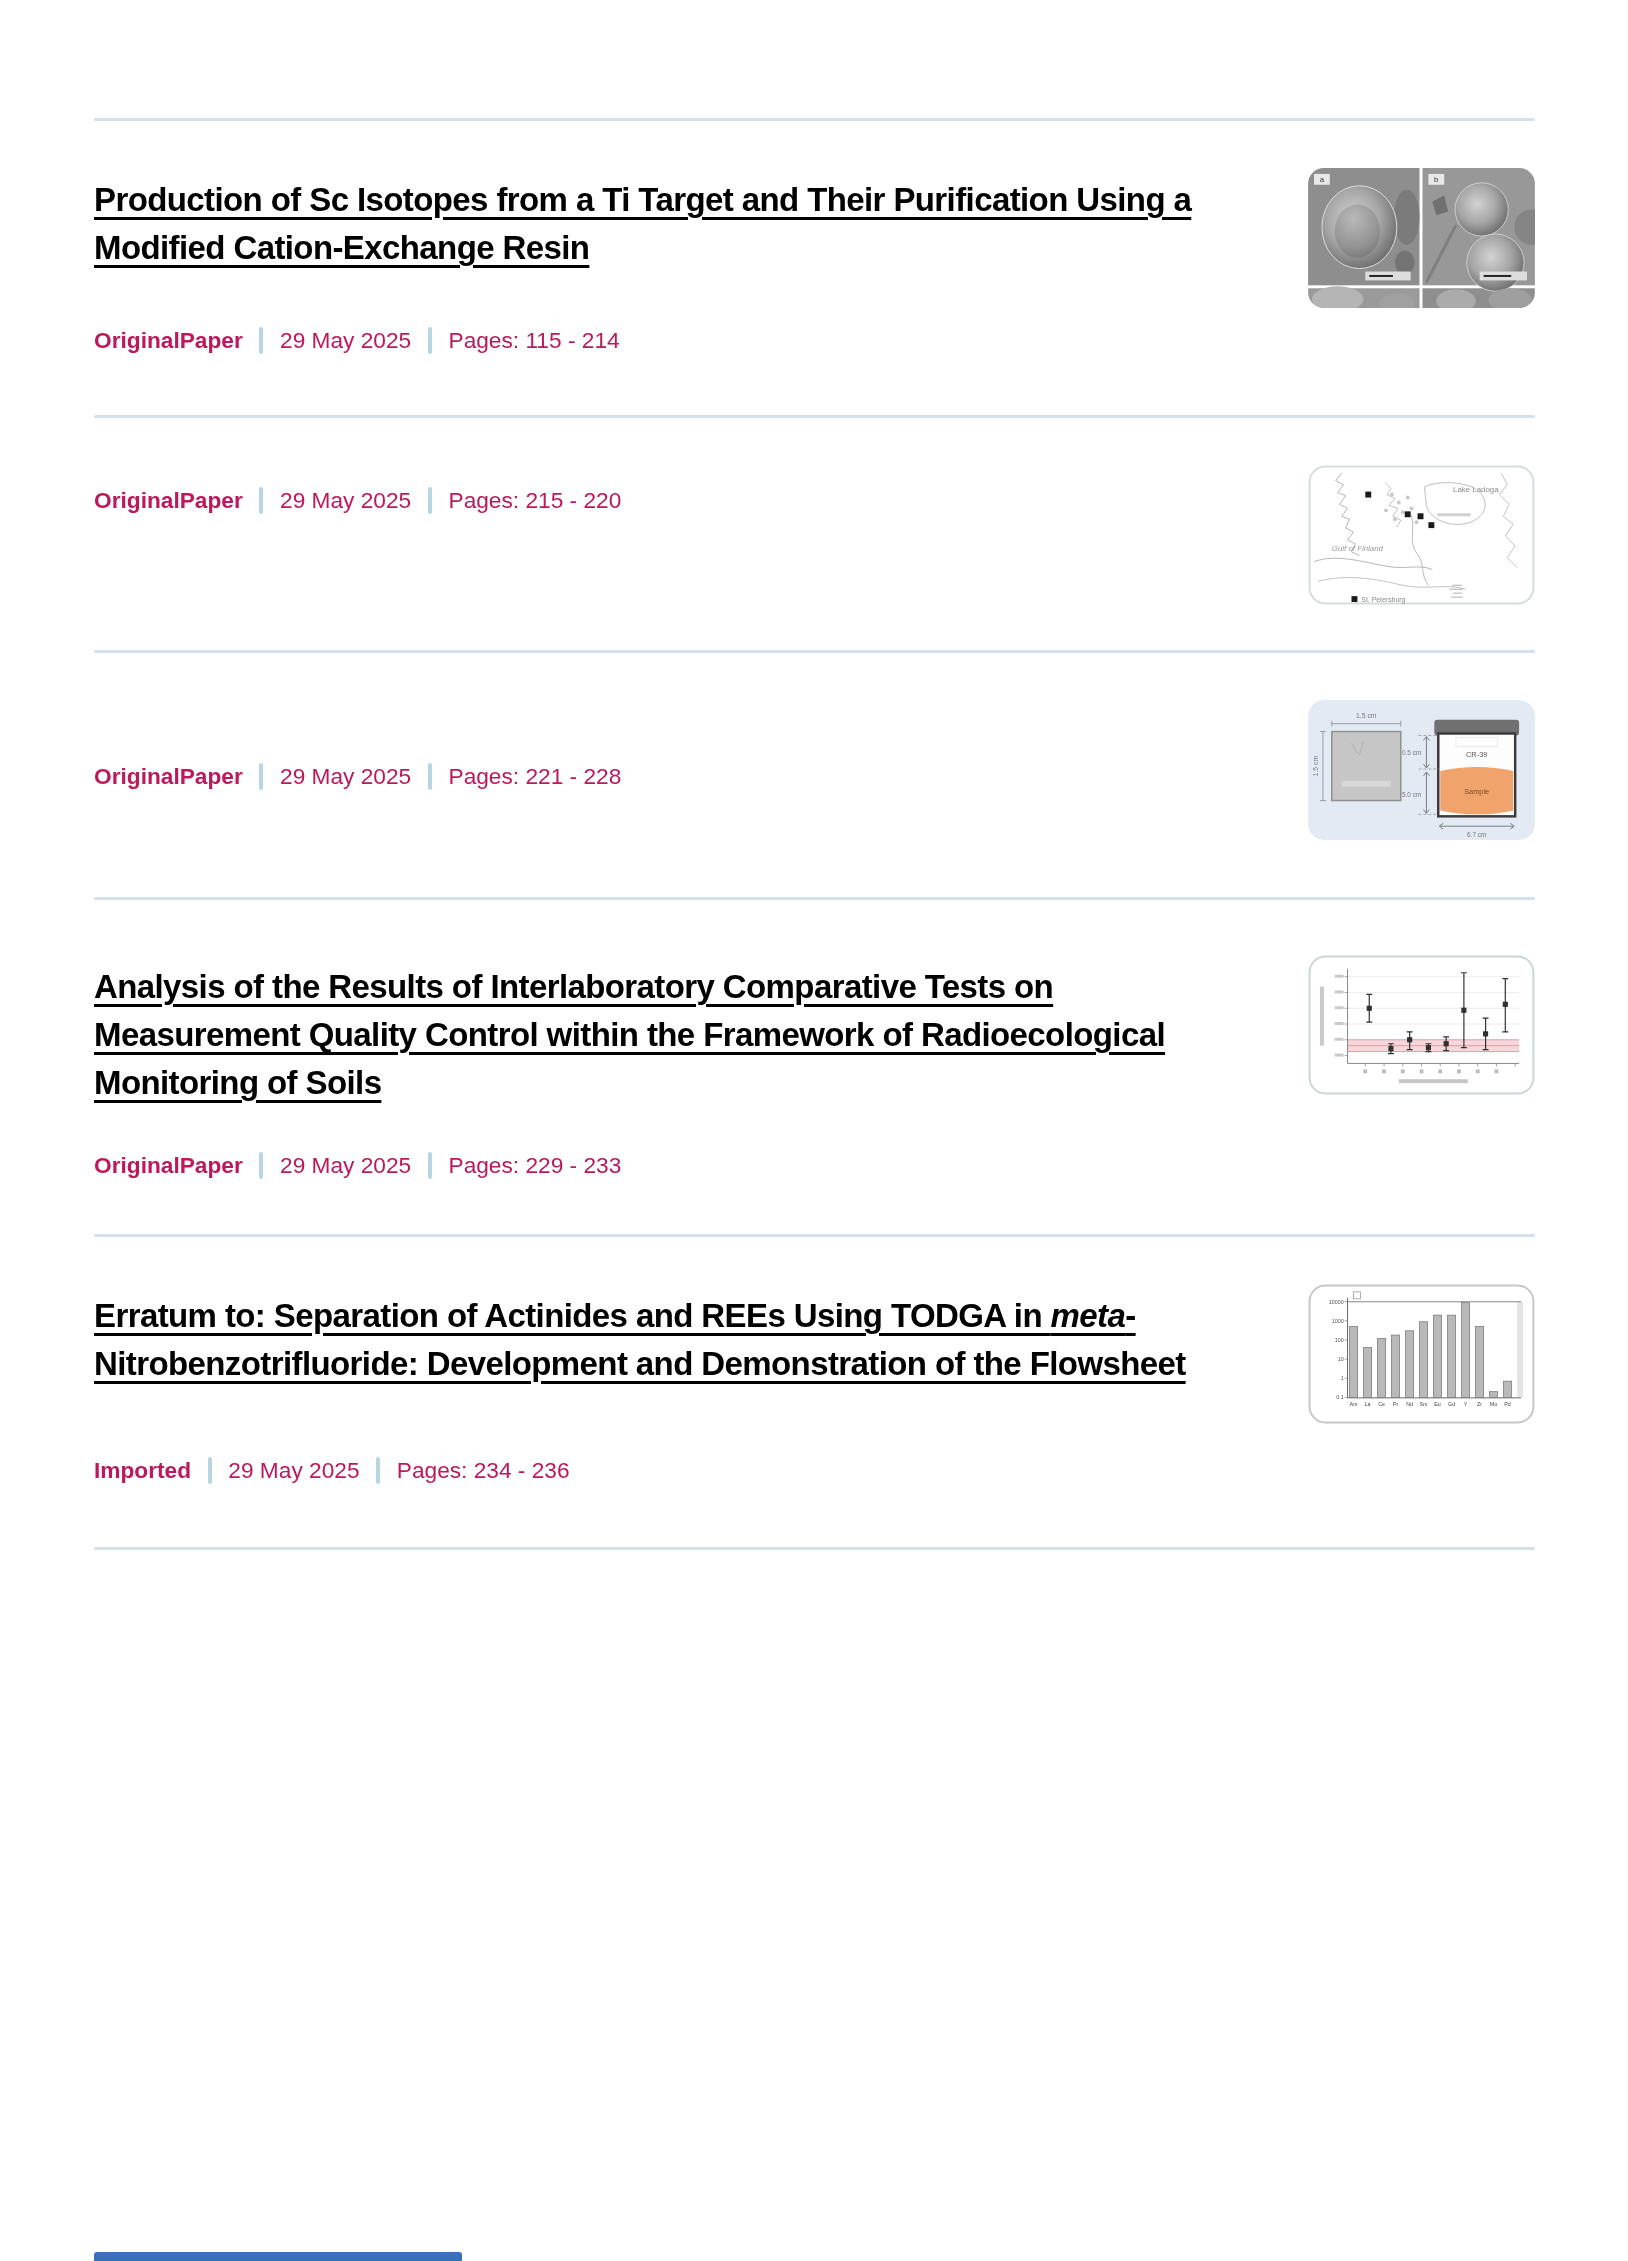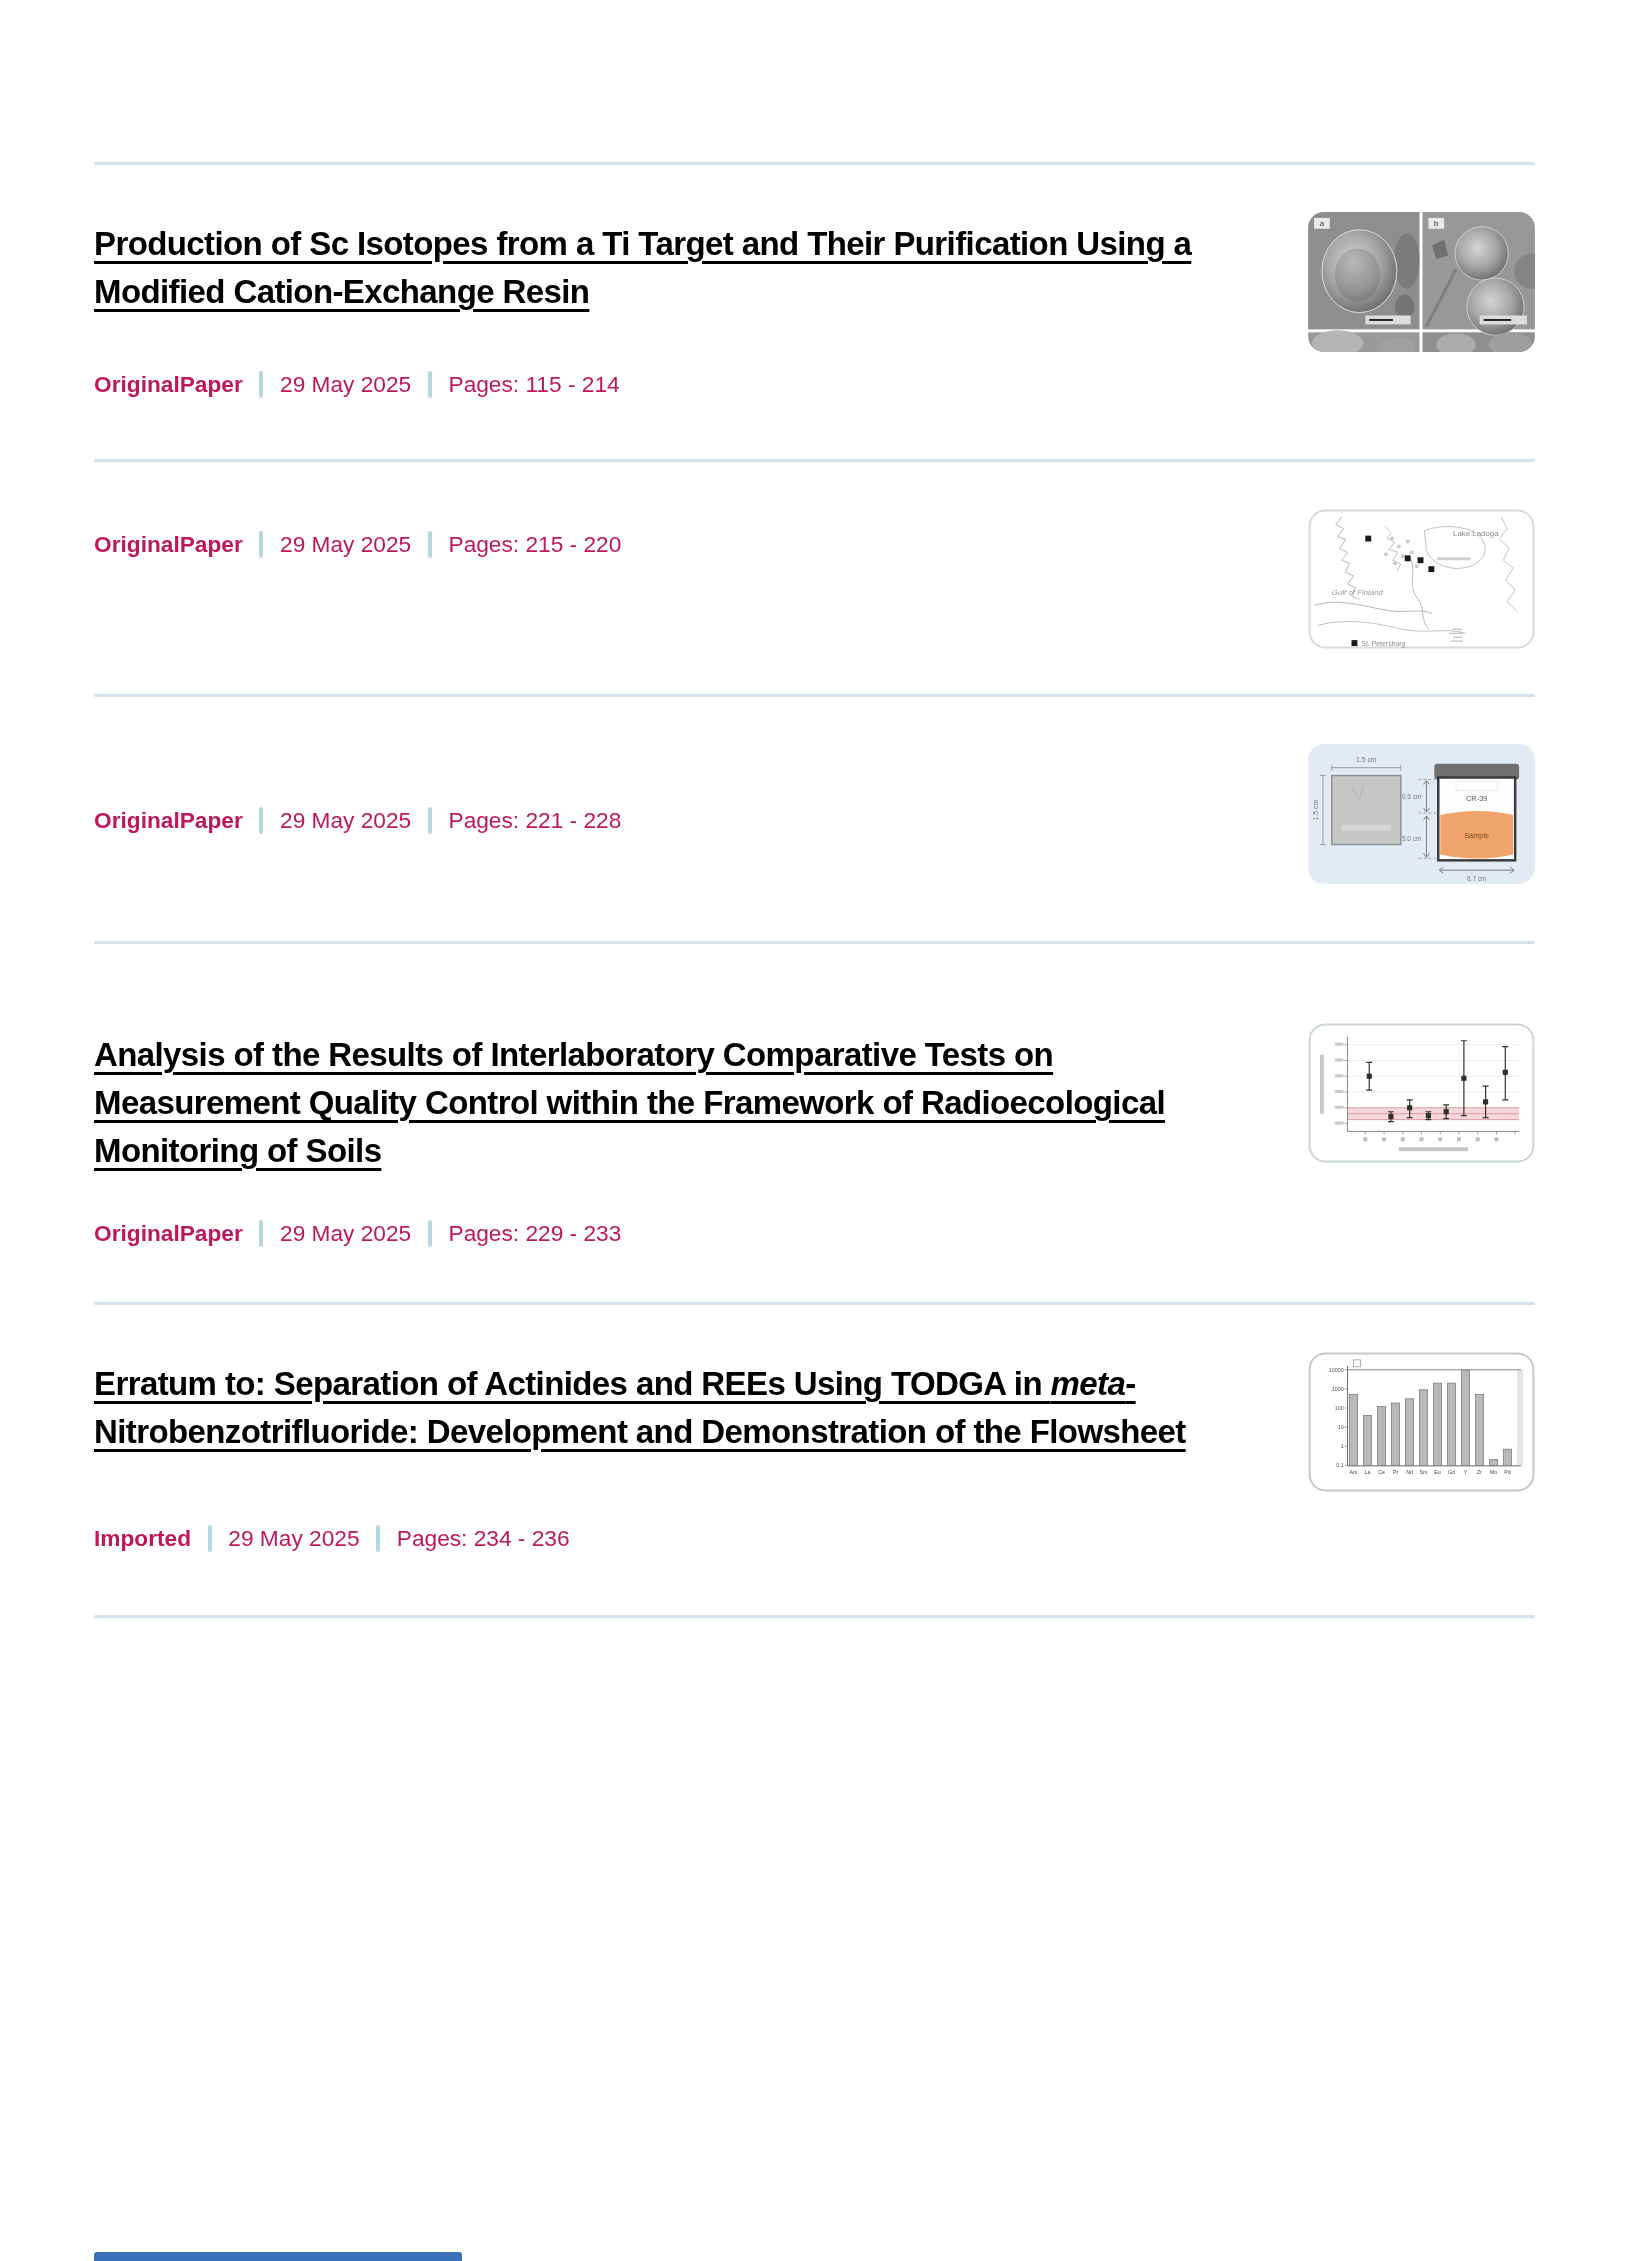--- a/index.html
+++ b/index.html
@@ -1,21 +1,21 @@
 <!DOCTYPE html>
 <html><head>
 <meta charset="utf-8">
 <style>
   * { box-sizing: border-box; }
   html,body { margin:0; padding:0; }
   body {
     width:1628px; height:2262px; background:#ffffff; position:relative; overflow:hidden;
     font-family:"Liberation Sans","DejaVu Sans",sans-serif; color:#000;
   }
-  .toc { position:absolute; left:94px; top:118px; width:1441px;margin-top:44px; }
+  .toc { position:absolute; left:94px; top:118px; width:1441px; }
   .divider { height:3px; background:#d3e1ea; border-radius:2px; }
   .article-body { display:flex; align-items:flex-start; }
   .article-main { flex:1 1 auto; max-width:1153px; }
   .title-link {
     display:inline; font-size:33px; font-weight:bold; line-height:48px; letter-spacing:-0.6px;
     color:#000; text-decoration:underline; text-decoration-thickness:3px; text-underline-offset:5.9px;
     cursor:pointer;
   }
   .title-link i { font-style:italic; }
   .meta { display:flex; align-items:center; font-size:22.7px; color:#be185d; }
@@ -23,21 +23,21 @@
   .meta .sep { width:3.9px; height:26.6px; background:#b7d6e2; border-radius:2px; margin:0 16.7px; flex:none; }
   .thumb {
     flex:none; width:227px; height:140px; margin-left:auto; margin-top:-7.9px;
     border-radius:15.8px; overflow:hidden; cursor:pointer; background:#fff;
   }
   .thumb svg { display:block; }
   .thumb text { font-family:"Liberation Sans","DejaVu Sans",sans-serif; }
   .a1 { padding:55px 0 61px; } .a1 .meta { margin-top:55px; }
   .a2 { padding:55px 0 45px; } .a2 .meta { margin-top:13.8px; }
   .a3 { padding:55px 0 57px; } .a3 .meta { margin-top:55px; }
-  .a4 { padding:87px 0 55px; } .a4 .meta { margin-top:45px; }
+  .a4 { padding:63px 0 55px; } .a4 .meta { margin-top:45px; }
   .a5 { padding:55px 0 63px; } .a5 .meta { margin-top:69px; }
   .bottom-bar { position:absolute; left:94px; bottom:0; width:368px; height:9.9px; background:#3a70ba; border-radius:3px 3px 0 0; }
 </style>
 </head>
 <body>
 
 <div class="toc">
 
   <div class="divider"></div>
   <div class="article a1">

